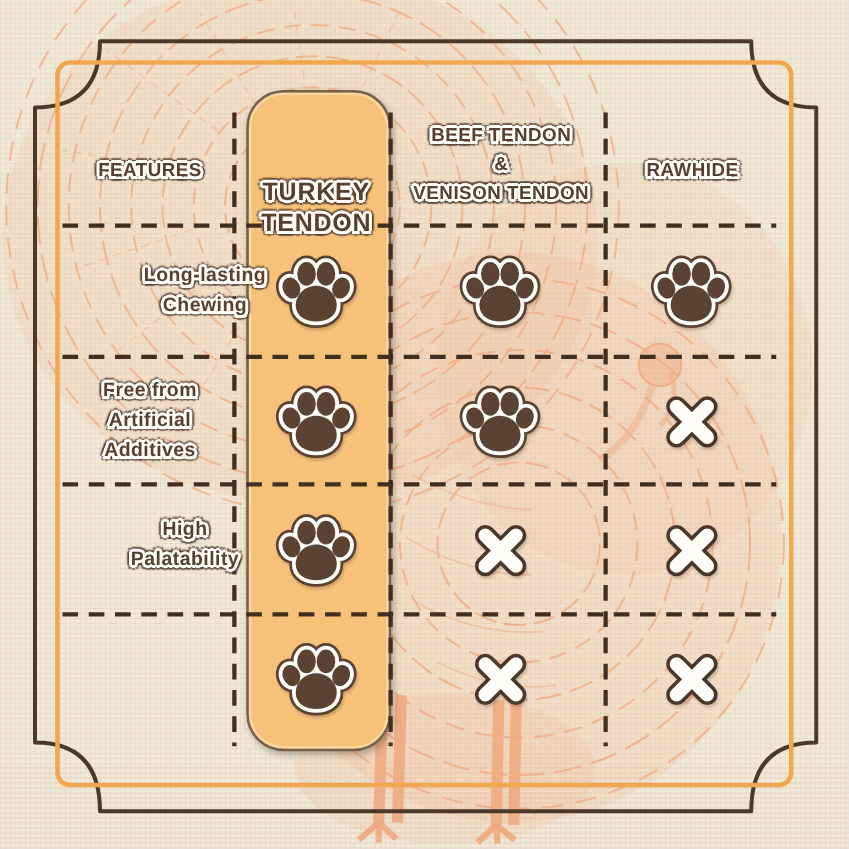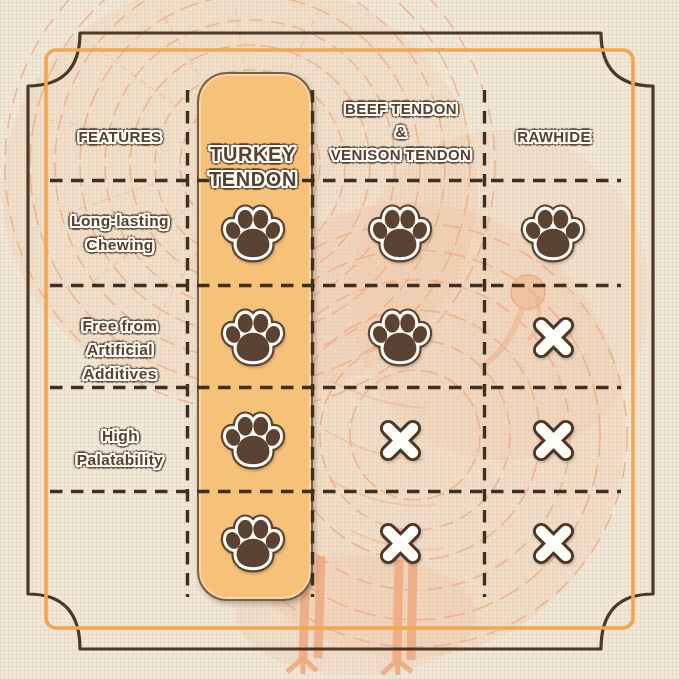--- a/index.html
+++ b/index.html
@@ -46,21 +46,21 @@
       0 4px 1px rgba(76,55,41,.75), 0 -4px 1px rgba(76,55,41,.75),
       4px 0 1px rgba(76,55,41,.75), -4px 0 1px rgba(76,55,41,.75),
       3px 3px 1px rgba(76,55,41,.75), -3px 3px 1px rgba(76,55,41,.75),
       3px -3px 1px rgba(76,55,41,.75), -3px -3px 1px rgba(76,55,41,.75);
   }
   .hdr-features{left:45px;top:128px;width:150px;font-size:15px;line-height:1.2;}
   .hdr-turkey{left:197px;top:108px;width:112px;font-size:20px;line-height:1.25;letter-spacing:.6px;margin-top:34px;}
   .hdr-beef{left:322px;top:97px;width:158px;font-size:15px;line-height:23px;}
   .hdr-rawhide{left:492px;top:128px;width:124px;font-size:15px;line-height:1.2;}
   .row-label{left:45px;width:150px;font-size:15.5px;line-height:24px;}
-  .rl0{top:209px;} .rl1{top:301px;margin-top:13px;} .rl2{top:424px;} .rl3{top:519px;}
+  .rl0{top:209px;margin-left:44px;} .rl1{top:301px;} .rl2{top:412px;margin-left:28px;} .rl3{top:519px;}
 
   
   .cell{position:absolute;width:70px;height:70px;display:flex;align-items:center;justify-content:center;}
   .cell svg{overflow:visible;filter:drop-shadow(1px 2px 1px rgba(90,60,40,.25));}
   .c0{left:218px;} .c1{left:365px;} .c2{left:518px;}
   .r0{top:198px;} .r1{top:302px;} .r2{top:405px;} .r3{top:508px;}
 
   .defs-holder{position:absolute;width:0;height:0;overflow:hidden;}
 </style>
 </head>

